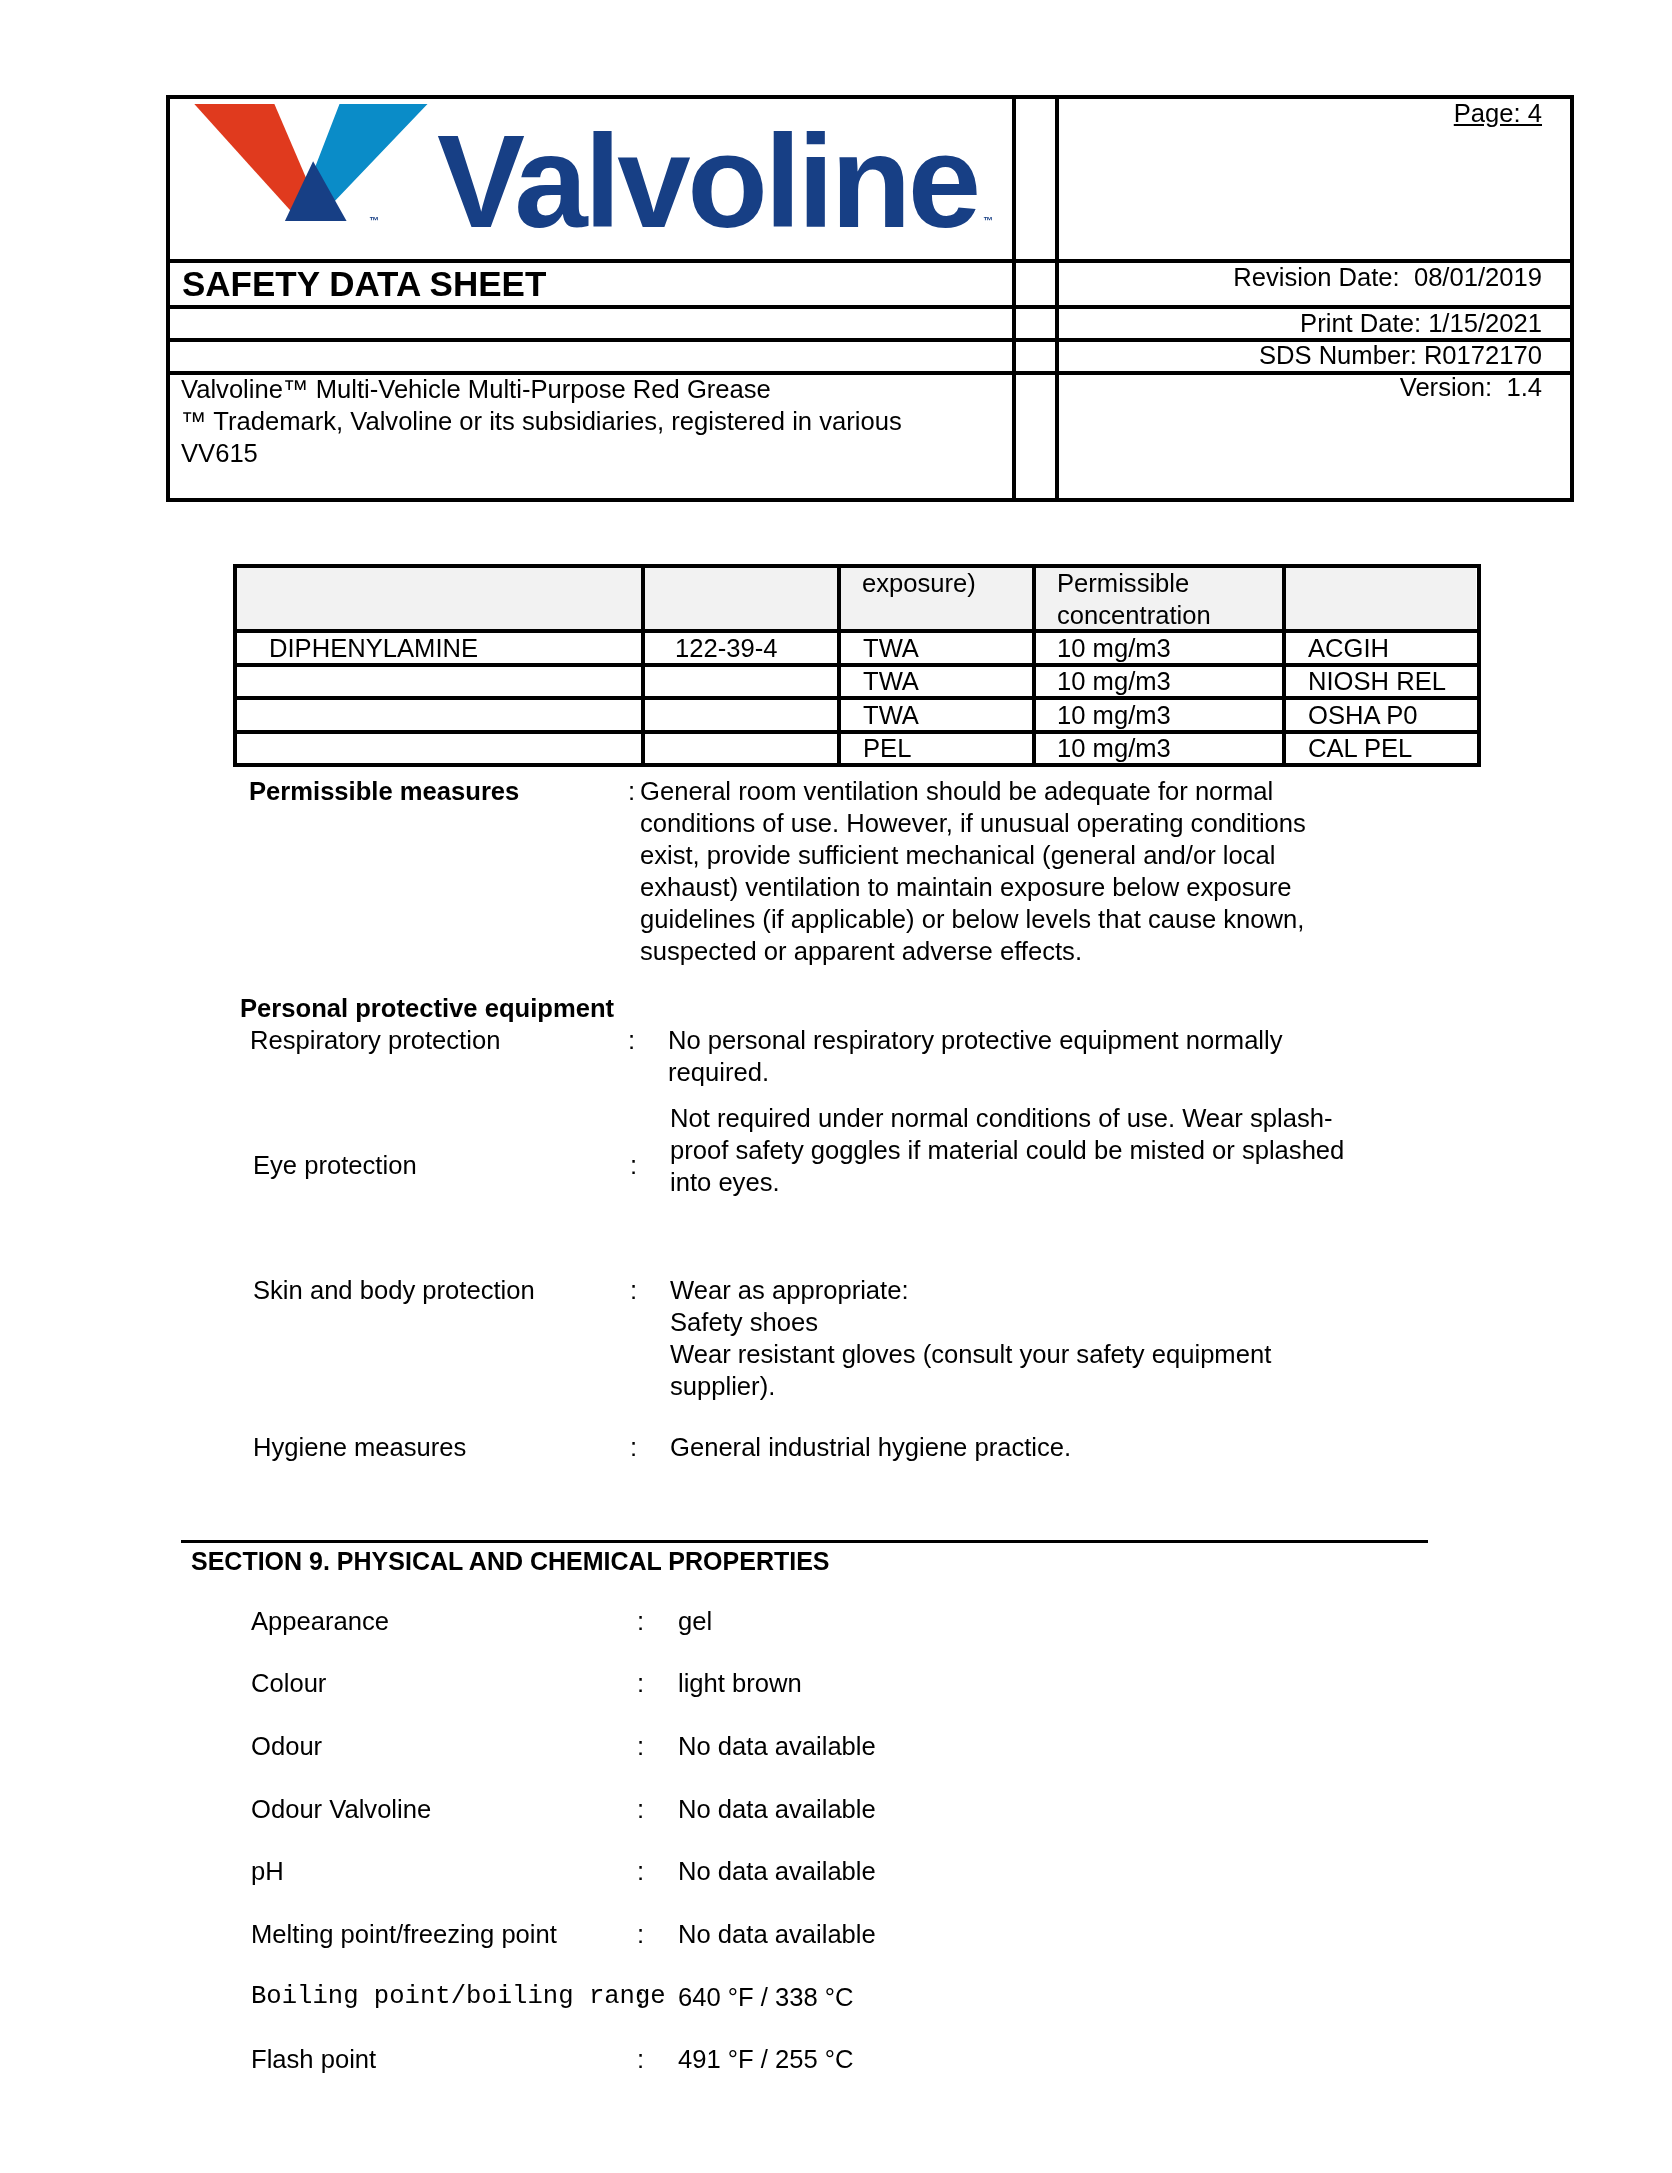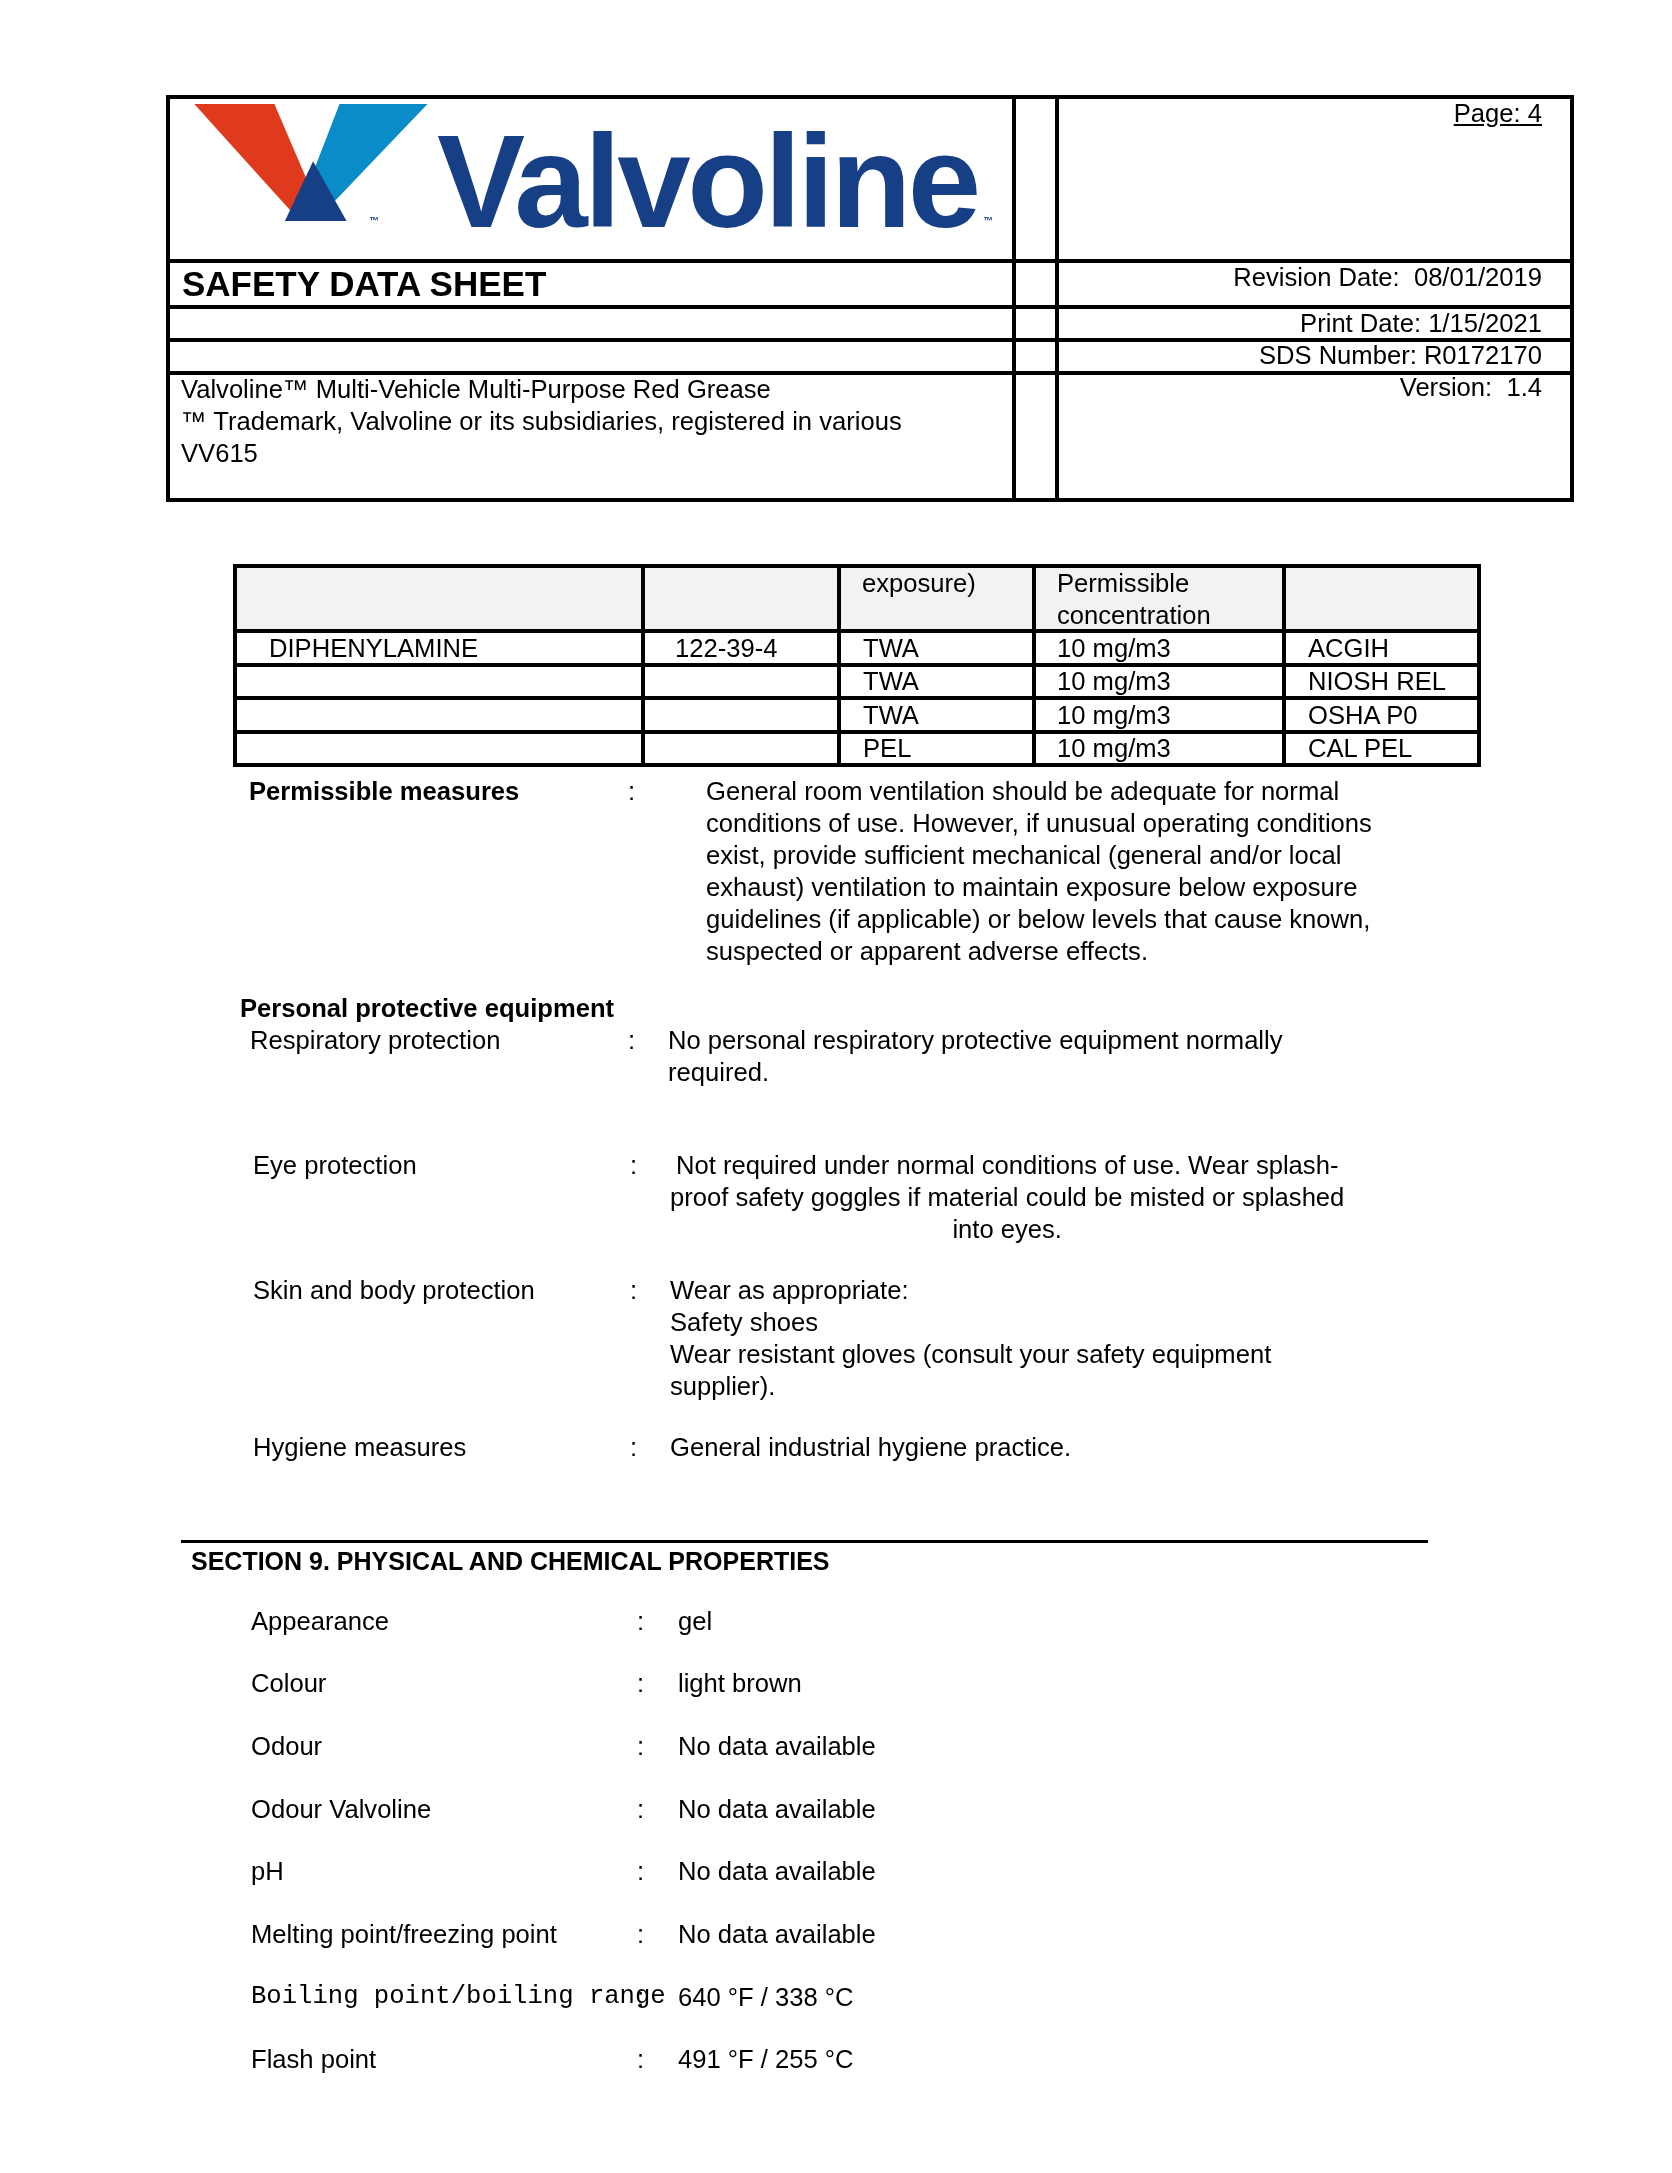--- a/index.html
+++ b/index.html
@@ -117,42 +117,42 @@
     <div class="cell" style="left:655px; top:732px;"></div>
     <div class="cell" style="left:843px; top:732px;">PEL</div>
     <div class="cell" style="left:1037px; top:732px;">10 mg/m3</div>
     <div class="cell" style="left:1288px; top:732px;">CAL PEL</div>
   </div>
 </div>
 
 <div>
   <div class="label b" style="left:249px; top:775px;">Permissible measures</div>
   <div class="colon" style="left:628px; top:775px;">:</div>
-  <div class="value" style="left:706px; top:775px;">General room ventilation should be adequate for normal
+  <div class="value" style="left:640px; top:775px;">General room ventilation should be adequate for normal
 conditions of use.  However, if unusual operating conditions
 exist, provide sufficient mechanical (general and/or local
 exhaust) ventilation to maintain exposure below exposure
 guidelines (if applicable) or below levels that cause known,
 suspected or apparent adverse effects.</div>
 </div>
 
 <div>
   <div class="label b" style="left:240px; top:992px;">Personal protective equipment</div>
 
   <div>
     <div class="label" style="left:250px; top:1024px;">Respiratory protection</div>
     <div class="colon" style="left:628px; top:1024px;">:</div>
     <div class="value" style="left:668px; top:1024px;">No personal respiratory protective equipment normally
 required.</div>
   </div>
 
   <div>
     <div class="label" style="left:253px; top:1149px;">Eye protection</div>
     <div class="colon" style="left:630px; top:1149px;">:</div>
-    <div class="value" style="left:670px; top:1149px;text-align:center;">Not required under normal conditions of use.  Wear splash-
+    <div class="value" style="left:670px; top:1102px;">Not required under normal conditions of use.  Wear splash-
 proof safety goggles if material could be misted or splashed
 into eyes.</div>
   </div>
 
   <div>
     <div class="label" style="left:253px; top:1274px;">Skin and body protection</div>
     <div class="colon" style="left:630px; top:1274px;">:</div>
     <div class="value" style="left:670px; top:1274px;">Wear as appropriate:
 Safety shoes
 Wear resistant gloves (consult your safety equipment

